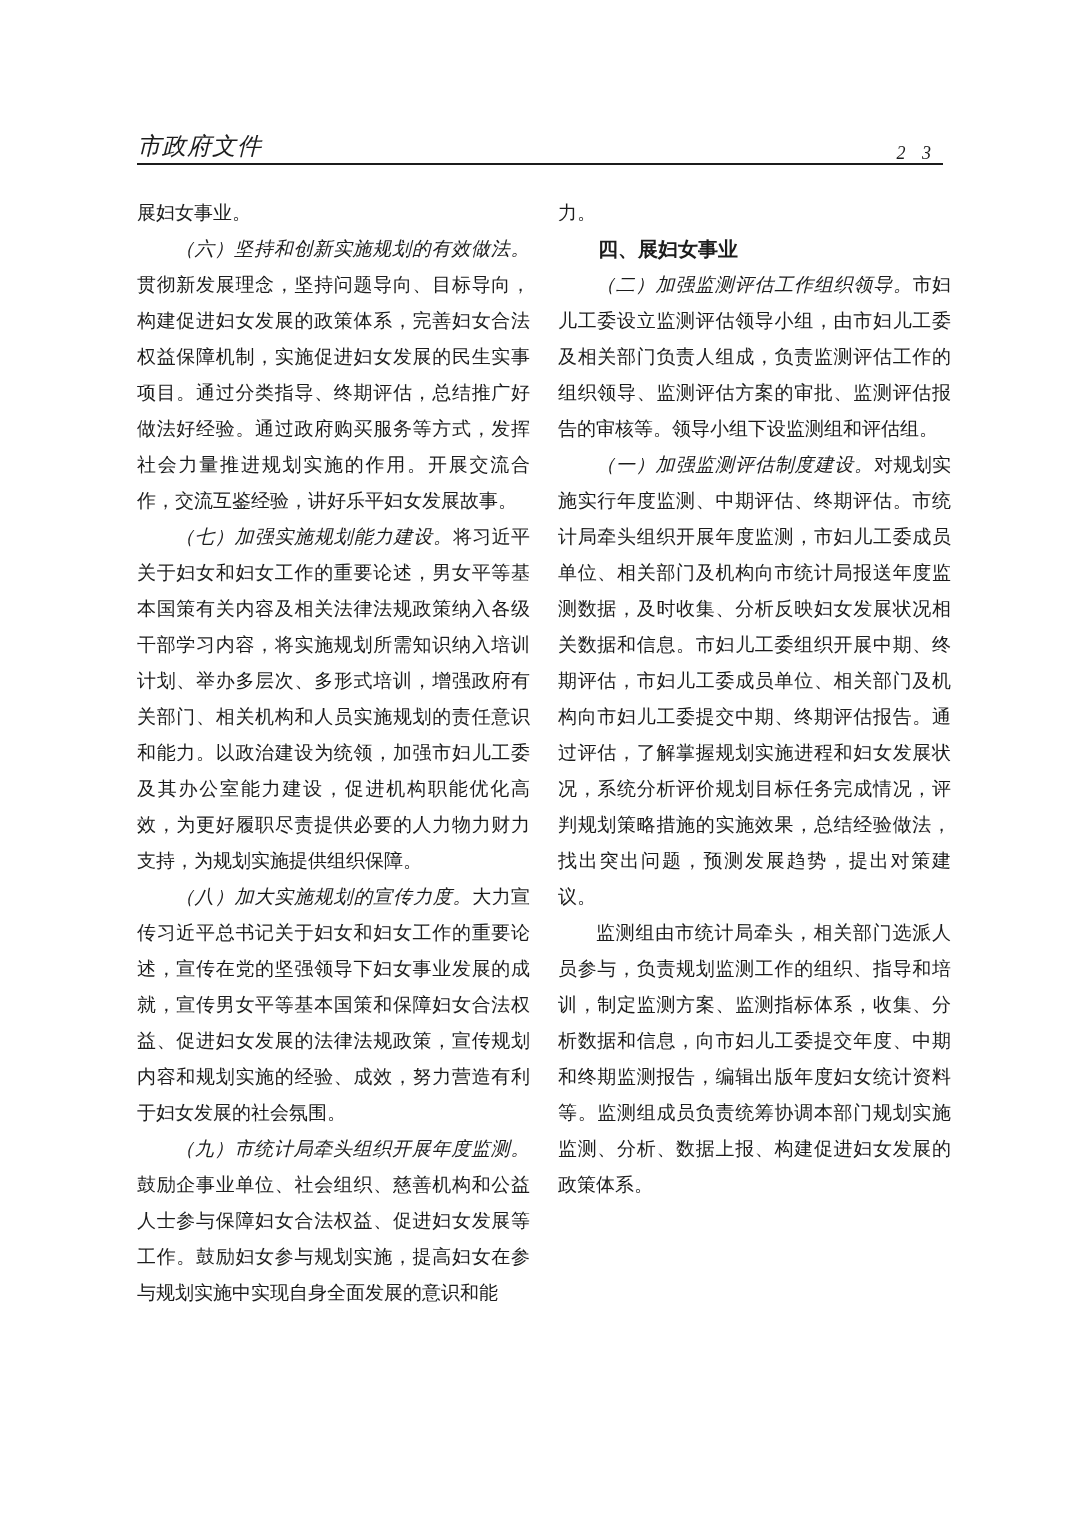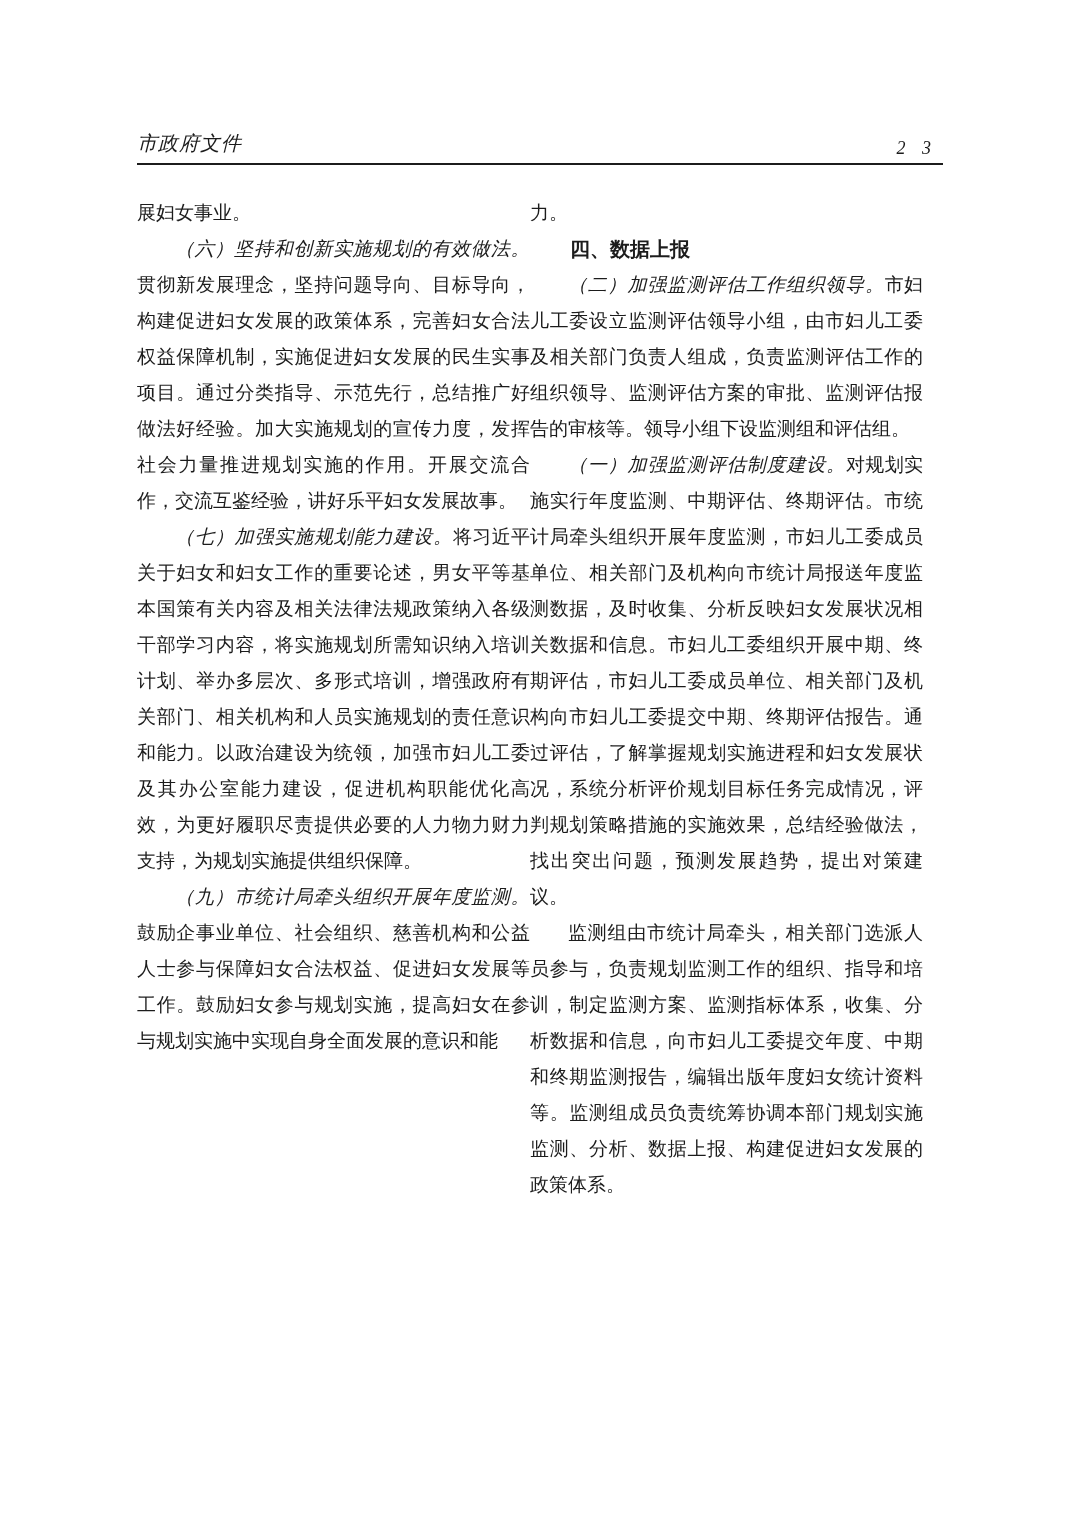--- a/index.html
+++ b/index.html
@@ -19,21 +19,21 @@
   .header {
     position: absolute;
     left: 137px;
     top: 130px;
     width: 806px;
     display: flex;
     justify-content: space-between;
     align-items: flex-end;
   }
   .doc-label {
-    font-size: 20px;
+    font-size: 24px;
     font-style: italic; 
     letter-spacing: 1px;
   }
   .page-num {
     font-size: 18px;
     letter-spacing: 6px;
     padding-right: 6px;
     line-height: 1;
     font-style: italic;
   }
@@ -44,20 +44,21 @@
     width: 806px;
     height: 2px;
     background: #1c1c1c;
   }
   .columns {
     position: absolute;
     left: 137px;
     top: 195px;
     width: 814px;
     display: flex;
+    gap: 28px;
   }
   .col {
     width: 393px;
     font-size: 19px;
     line-height: 36px;
     text-align: justify;
     text-justify: inter-character;
   }
   .col p, .col h2 {
     margin: 0;
@@ -95,35 +96,38 @@
 
   <div class="rule"></div>
 
   <div class="columns">
 
     <div class="col">
       <p class="cont">
         <span>展妇女事业。</span>
       </p>
       <p class="para">
-        <span class="lead">（六）坚持和创新实施规划的有效做法。</span><span>贯彻新发展理念，坚持问题导向、目标导向，构建促进妇女发展的政策体系，完善妇女合法权益保障机制，实施促进妇女发展的民生实事项目。通过分类指导、示范先行，总结推广好做法好经验。加大实施规划的宣传力度，发挥社会力量推进规划实施的作用。开展交流合作，交流互鉴经验，讲好乐平妇女发展故事。</span>
+        <span class="lead">（六）坚持和创新实施规划的有效做法。</span><span>贯彻新发展理念，坚持问题导向、目标导向，构建促进妇女发展的政策体系，完善妇女合法权益保障机制，实施促进妇女发展的民生实事项目。通过分类指导、终期评估，总结推广好做法好经验。通过政府购买服务等方式，发挥社会力量推进规划实施的作用。开展交流合作，交流互鉴经验，讲好乐平妇女发展故事。</span>
       </p>
       <p class="para">
         <span class="lead">（七）加强实施规划能力建设。</span><span>将习近平关于妇女和妇女工作的重要论述，男女平等基本国策有关内容及相关法律法规政策纳入各级干部学习内容，将实施规划所需知识纳入培训计划、举办多层次、多形式培训，增强政府有关部门、相关机构和人员实施规划的责任意识和能力。以政治建设为统领，加强市妇儿工委及其办公室能力建设，促进机构职能优化高效，为更好履职尽责提供必要的人力物力财力支持，为规划实施提供组织保障。</span>
+      </p>
+      <p class="para">
+        <span class="lead">（八）加大实施规划的宣传力度。</span><span>大力宣传习近平总书记关于妇女和妇女工作的重要论述，宣传在党的坚强领导下妇女事业发展的成就，宣传男女平等基本国策和保障妇女合法权益、促进妇女发展的法律法规政策，宣传规划内容和规划实施的经验、成效，努力营造有利于妇女发展的社会氛围。</span>
       </p>
       <p class="para">
         <span class="lead">（九）市统计局牵头组织开展年度监测。</span><span>鼓励企事业单位、社会组织、慈善机构和公益人士参与保障妇女合法权益、促进妇女发展等工作。鼓励妇女参与规划实施，提高妇女在参与规划实施中实现自身全面发展的意识和能</span>
       </p>
     </div>
 
     <div class="col">
       <p class="cont">
         <span>力。</span>
       </p>
-      <h2 class="section-heading">四、数据上报</h2>
+      <h2 class="section-heading">四、展妇女事业</h2>
       <p class="para">
         <span class="lead">（二）加强监测评估工作组织领导。</span><span>市妇儿工委设立监测评估领导小组，由市妇儿工委及相关部门负责人组成，负责监测评估工作的组织领导、监测评估方案的审批、监测评估报告的审核等。领导小组下设监测组和评估组。</span>
       </p>
       <p class="para">
         <span class="lead">（一）加强监测评估制度建设。</span><span>对规划实施实行年度监测、中期评估、终期评估。市统计局牵头组织开展年度监测，市妇儿工委成员单位、相关部门及机构向市统计局报送年度监测数据，及时收集、分析反映妇女发展状况相关数据和信息。市妇儿工委组织开展中期、终期评估，市妇儿工委成员单位、相关部门及机构向市妇儿工委提交中期、终期评估报告。通过评估，了解掌握规划实施进程和妇女发展状况，系统分析评价规划目标任务完成情况，评判规划策略措施的实施效果，总结经验做法，找出突出问题，预测发展趋势，提出对策建议。</span>
       </p>
       <p class="para">
         <span>监测组由市统计局牵头，相关部门选派人员参与，负责规划监测工作的组织、指导和培训，制定监测方案、监测指标体系，收集、分析数据和信息，向市妇儿工委提交年度、中期和终期监测报告，编辑出版年度妇女统计资料等。监测组成员负责统筹协调本部门规划实施监测、分析、数据上报、构建促进妇女发展的政策体系。</span>
       </p>
     </div>

